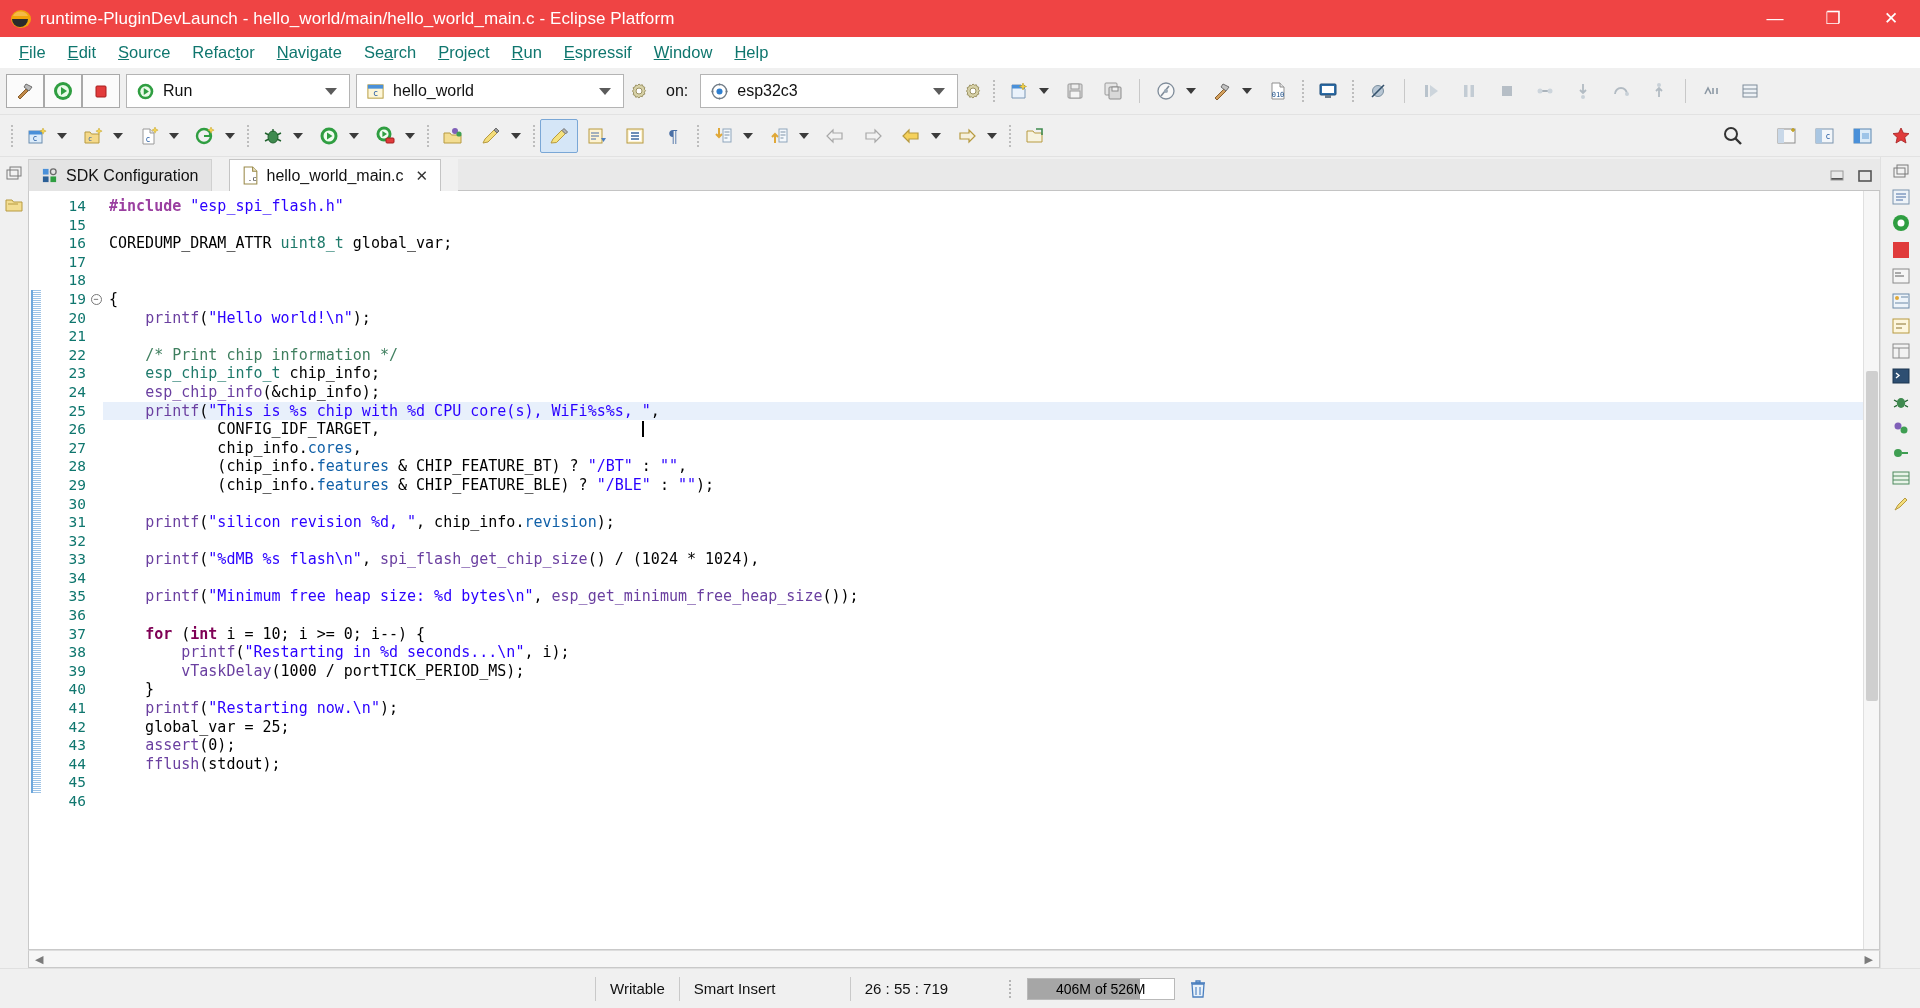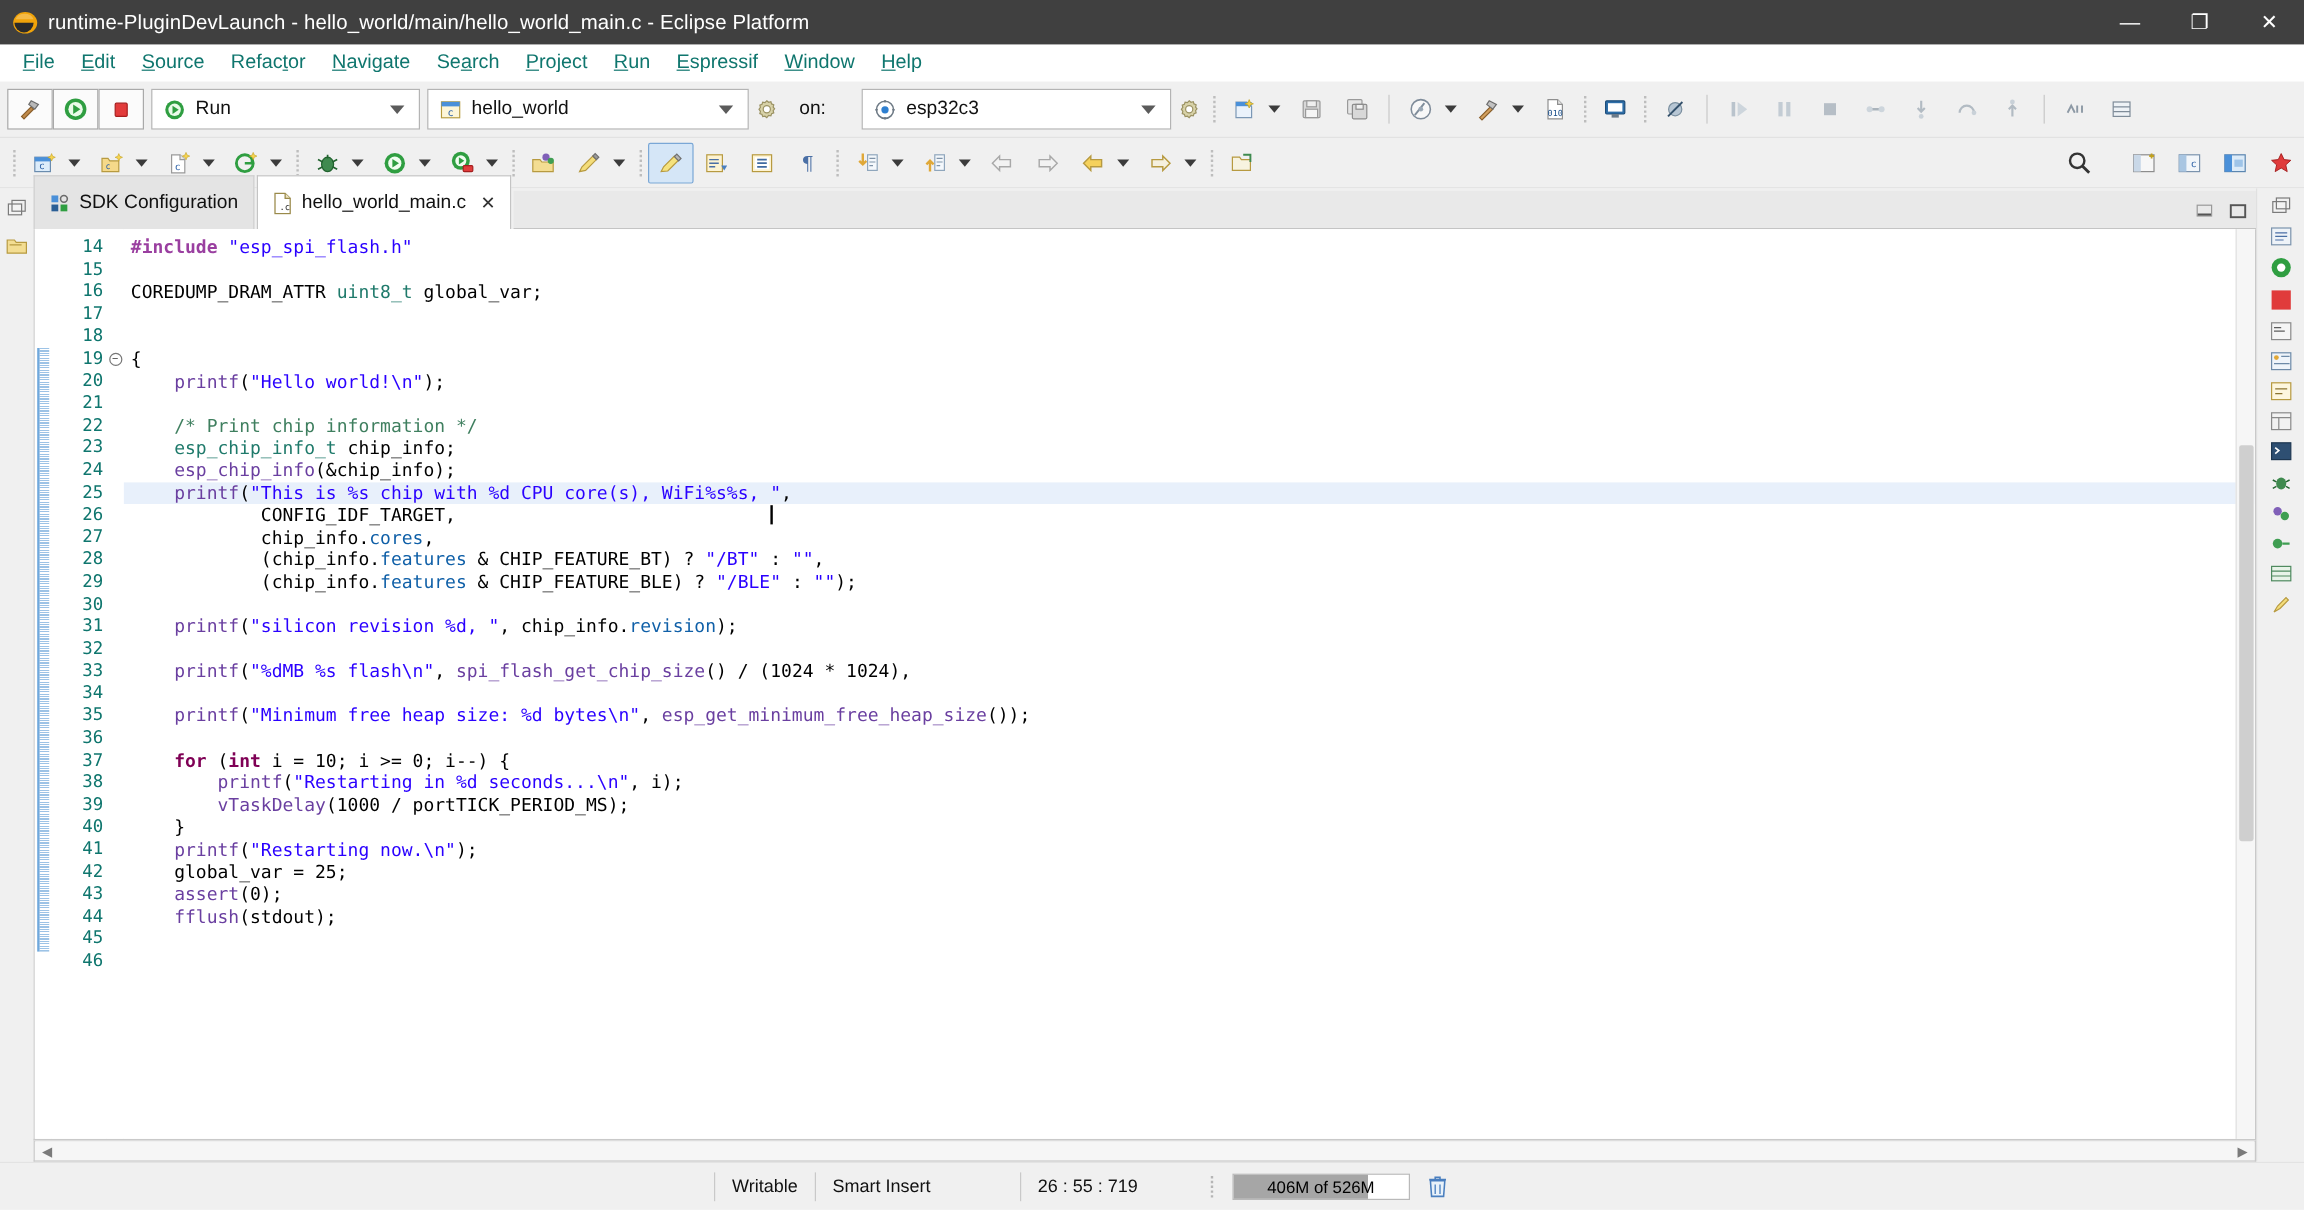--- a/index.html
+++ b/index.html
@@ -7,21 +7,21 @@
     margin: 0; padding: 0;
     width: 1920px; height: 1008px;
     overflow: hidden;
     font-family: "Liberation Sans", sans-serif;
     background: #f0f0f0;
   }
 
   
   #titlebar {
     height: 37px;
-    background: #404040;
+    background: #ef4444;
     color: #ffffff;
     display: flex;
     align-items: center;
     position: relative;
   }
   #titlebar .tb-icon {
     width: 22px; height: 22px;
     margin: 0 8px 0 10px;
     flex: 0 0 auto;
     position: relative;
@@ -113,21 +113,21 @@
     width: 0; height: 0;
     border-left: 6px solid transparent;
     border-right: 6px solid transparent;
     border-top: 7px solid #5b5b5b;
     margin: 0 12px;
     flex: 0 0 auto;
   }
   #combo-mode { width: 224px; }
   #combo-target { width: 268px; }
   #combo-device { width: 258px; }
-  .onlabel { font-size: 16px; color: #111; margin: 0 24px 0 12px; flex: 0 0 auto; }
+  .onlabel { font-size: 16px; color: #111; margin: 0 6px 0 12px; flex: 0 0 auto; }
 
   
   #body {
     display: flex;
     height: calc(1008px - 37px - 31px - 47px - 42px - 40px);
     background: #f0f0f0;
   }
   #leftrail {
     width: 28px;
     background: #f0f0f0;
@@ -152,28 +152,28 @@
   }
 
   
   #tabrow {
     height: 34px;
     display: flex; align-items: flex-end;
     background: #f0f0f0;
     position: relative;
   }
   .etab {
-    height: 45px;
+    height: 32px;
     display: flex; align-items: center;
     padding: 0 12px;
     font-size: 16px; color: #111;
     background: #e4e4e4;
     border: 1px solid #d0d0d0;
     border-bottom: none;
-    margin-right: 2px;
+    margin-right: 17px;
     white-space: nowrap;
   }
   .etab.sel { background: #ffffff; border-color: #c4c4c4; }
   .etab .tabicon { margin-right: 8px; display: flex; flex: 0 0 auto; }
   .etab .tabclose { margin-left: 12px; font-size: 15px; color: #333; }
   #tabfill { flex: 1 1 auto; height: 32px; background: #e9e9e9; border-bottom: 1px solid #c4c4c4; }
   #tabctrls { position: absolute; right: 6px; bottom: 8px; display: flex; gap: 10px; align-items: center; }
 
   
   #codeouter {

